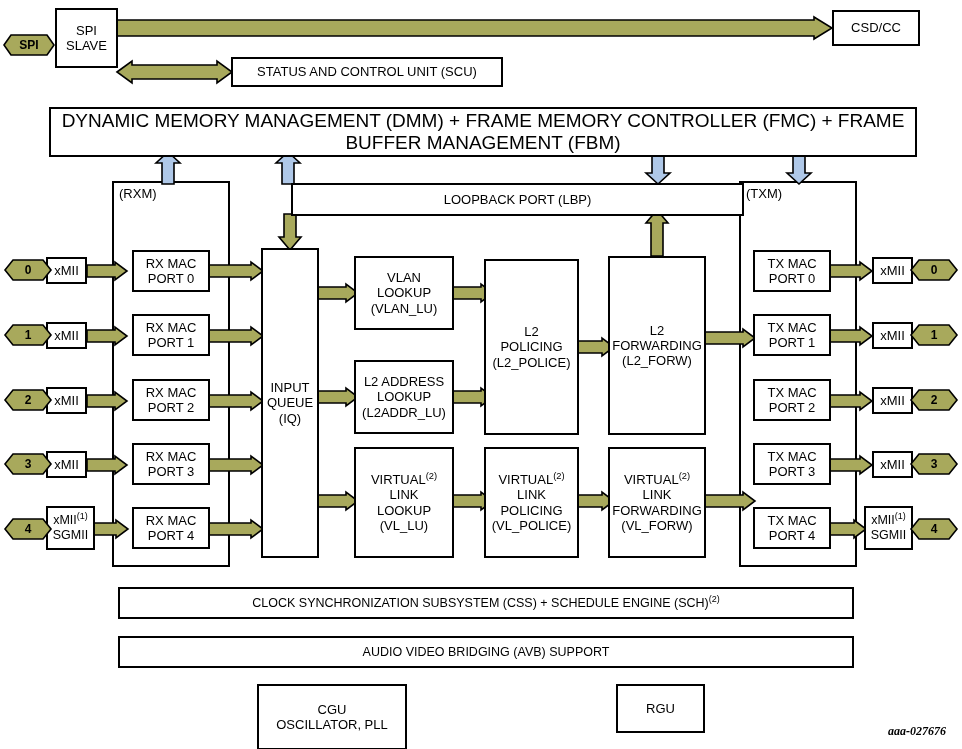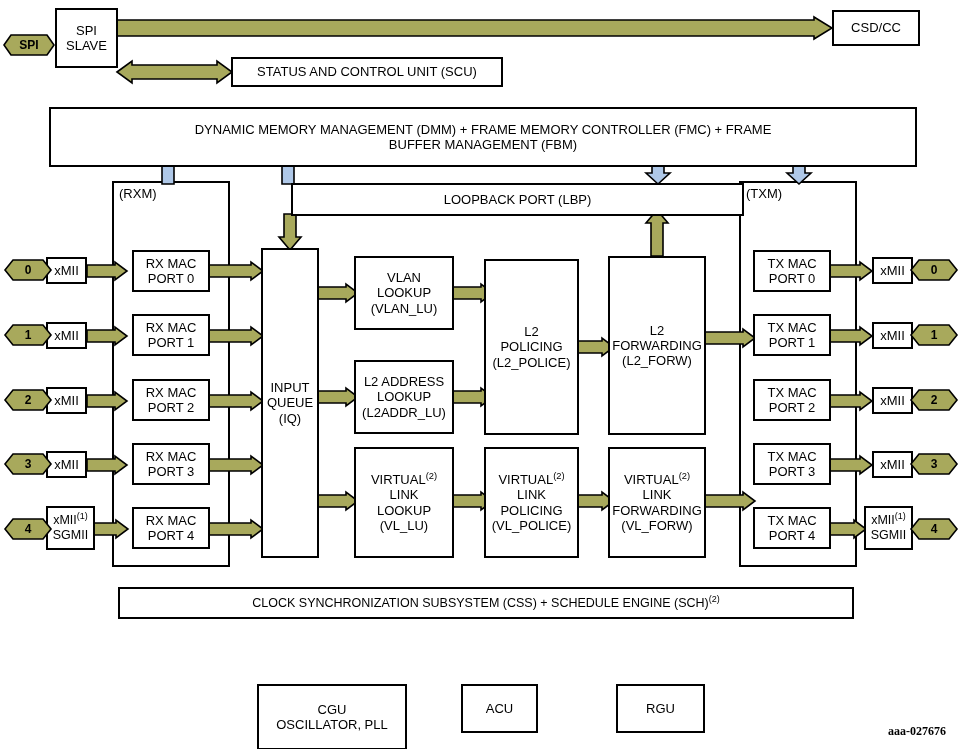--- a/index.html
+++ b/index.html
@@ -81,20 +81,21 @@
     display: flex;
     align-items: center;
     justify-content: center;
     font-size: 12px;
     font-weight: bold;
     pointer-events: none;
   }
   .figref {
     position: absolute;
     font-family: "Liberation Serif", serif;
+    font-style: italic;
     font-size: 12px;
     font-weight: bold;
   }
 </style>
 </head>
 <body>
 
 <div id="canvas">
 
   <div class="hexport" style="left:4px; top:34px; width:50px; height:22px;">
@@ -124,21 +125,21 @@
   <div class="oarrow" style="left:117px; top:60px; width:115px; height:24px;">
     <svg width="115" height="24" viewBox="0 0 115 24">
       <polygon points="0,12 15,1 15,5 100,5 100,1 115,12 100,23 100,19 15,19 15,23" fill="#a8a95c" stroke="#000" stroke-width="1.6"></polygon>
     </svg>
   </div>
 
   <div class="box" style="left:231px; top:57px; width:272px; height:30px;">
     <div class="inner">STATUS AND CONTROL UNIT (SCU)</div>
   </div>
 
-  <div class="box" style="left:49px; top:107px; width:868px; height:60px; font-size:13px;">
+  <div class="box" style="left:49px; top:107px; width:868px; height:50px; font-size:19px;">
     <div class="inner">
       <div>DYNAMIC MEMORY MANAGEMENT (DMM)  + FRAME MEMORY CONTROLLER  (FMC) + FRAME</div>
       <div>BUFFER MANAGEMENT (FBM)</div>
     </div>
   </div>
 
   <div class="barrow" style="left:155px; top:152px; width:26px; height:32px;">
     <svg width="26" height="32" viewBox="0 0 26 32">
       <polygon points="13,0 25,11 19,11 19,32 7,32 7,11 1,11" fill="#afc8e8" stroke="#000" stroke-width="1.6"></polygon>
     </svg>
@@ -543,29 +544,29 @@
     </svg>
     <div class="hexlbl">4</div>
   </div>
 
   <div class="bar" style="left:118px; top:587px; width:736px; height:32px;">
     <div>
       <span>CLOCK SYNCHRONIZATION SUBSYSTEM (CSS) + SCHEDULE ENGINE (SCH)</span><sup>(2)</sup>
     </div>
   </div>
 
+  <div class="bar" style="left:118px; top:636px; width:736px; height:32px;">
+    <div>AUDIO VIDEO BRIDGING (AVB) SUPPORT</div>
+  </div>
 
   <div class="box" style="left:257px; top:684px; width:150px; height:66px;">
     <div class="inner">
       <div>CGU</div>
       <div>OSCILLATOR, PLL</div>
     </div>
   </div>
-  <div class="box" style="left:461px; top:684px; width:77px; height:49px;">
-    <div class="inner">ACU</div>
-  </div>
   <div class="box" style="left:616px; top:684px; width:89px; height:49px;">
     <div class="inner">RGU</div>
   </div>
 
   <div class="figref" style="left:888px; top:724px;">aaa-027676</div>
 
 </div>
 
 </body></html>

